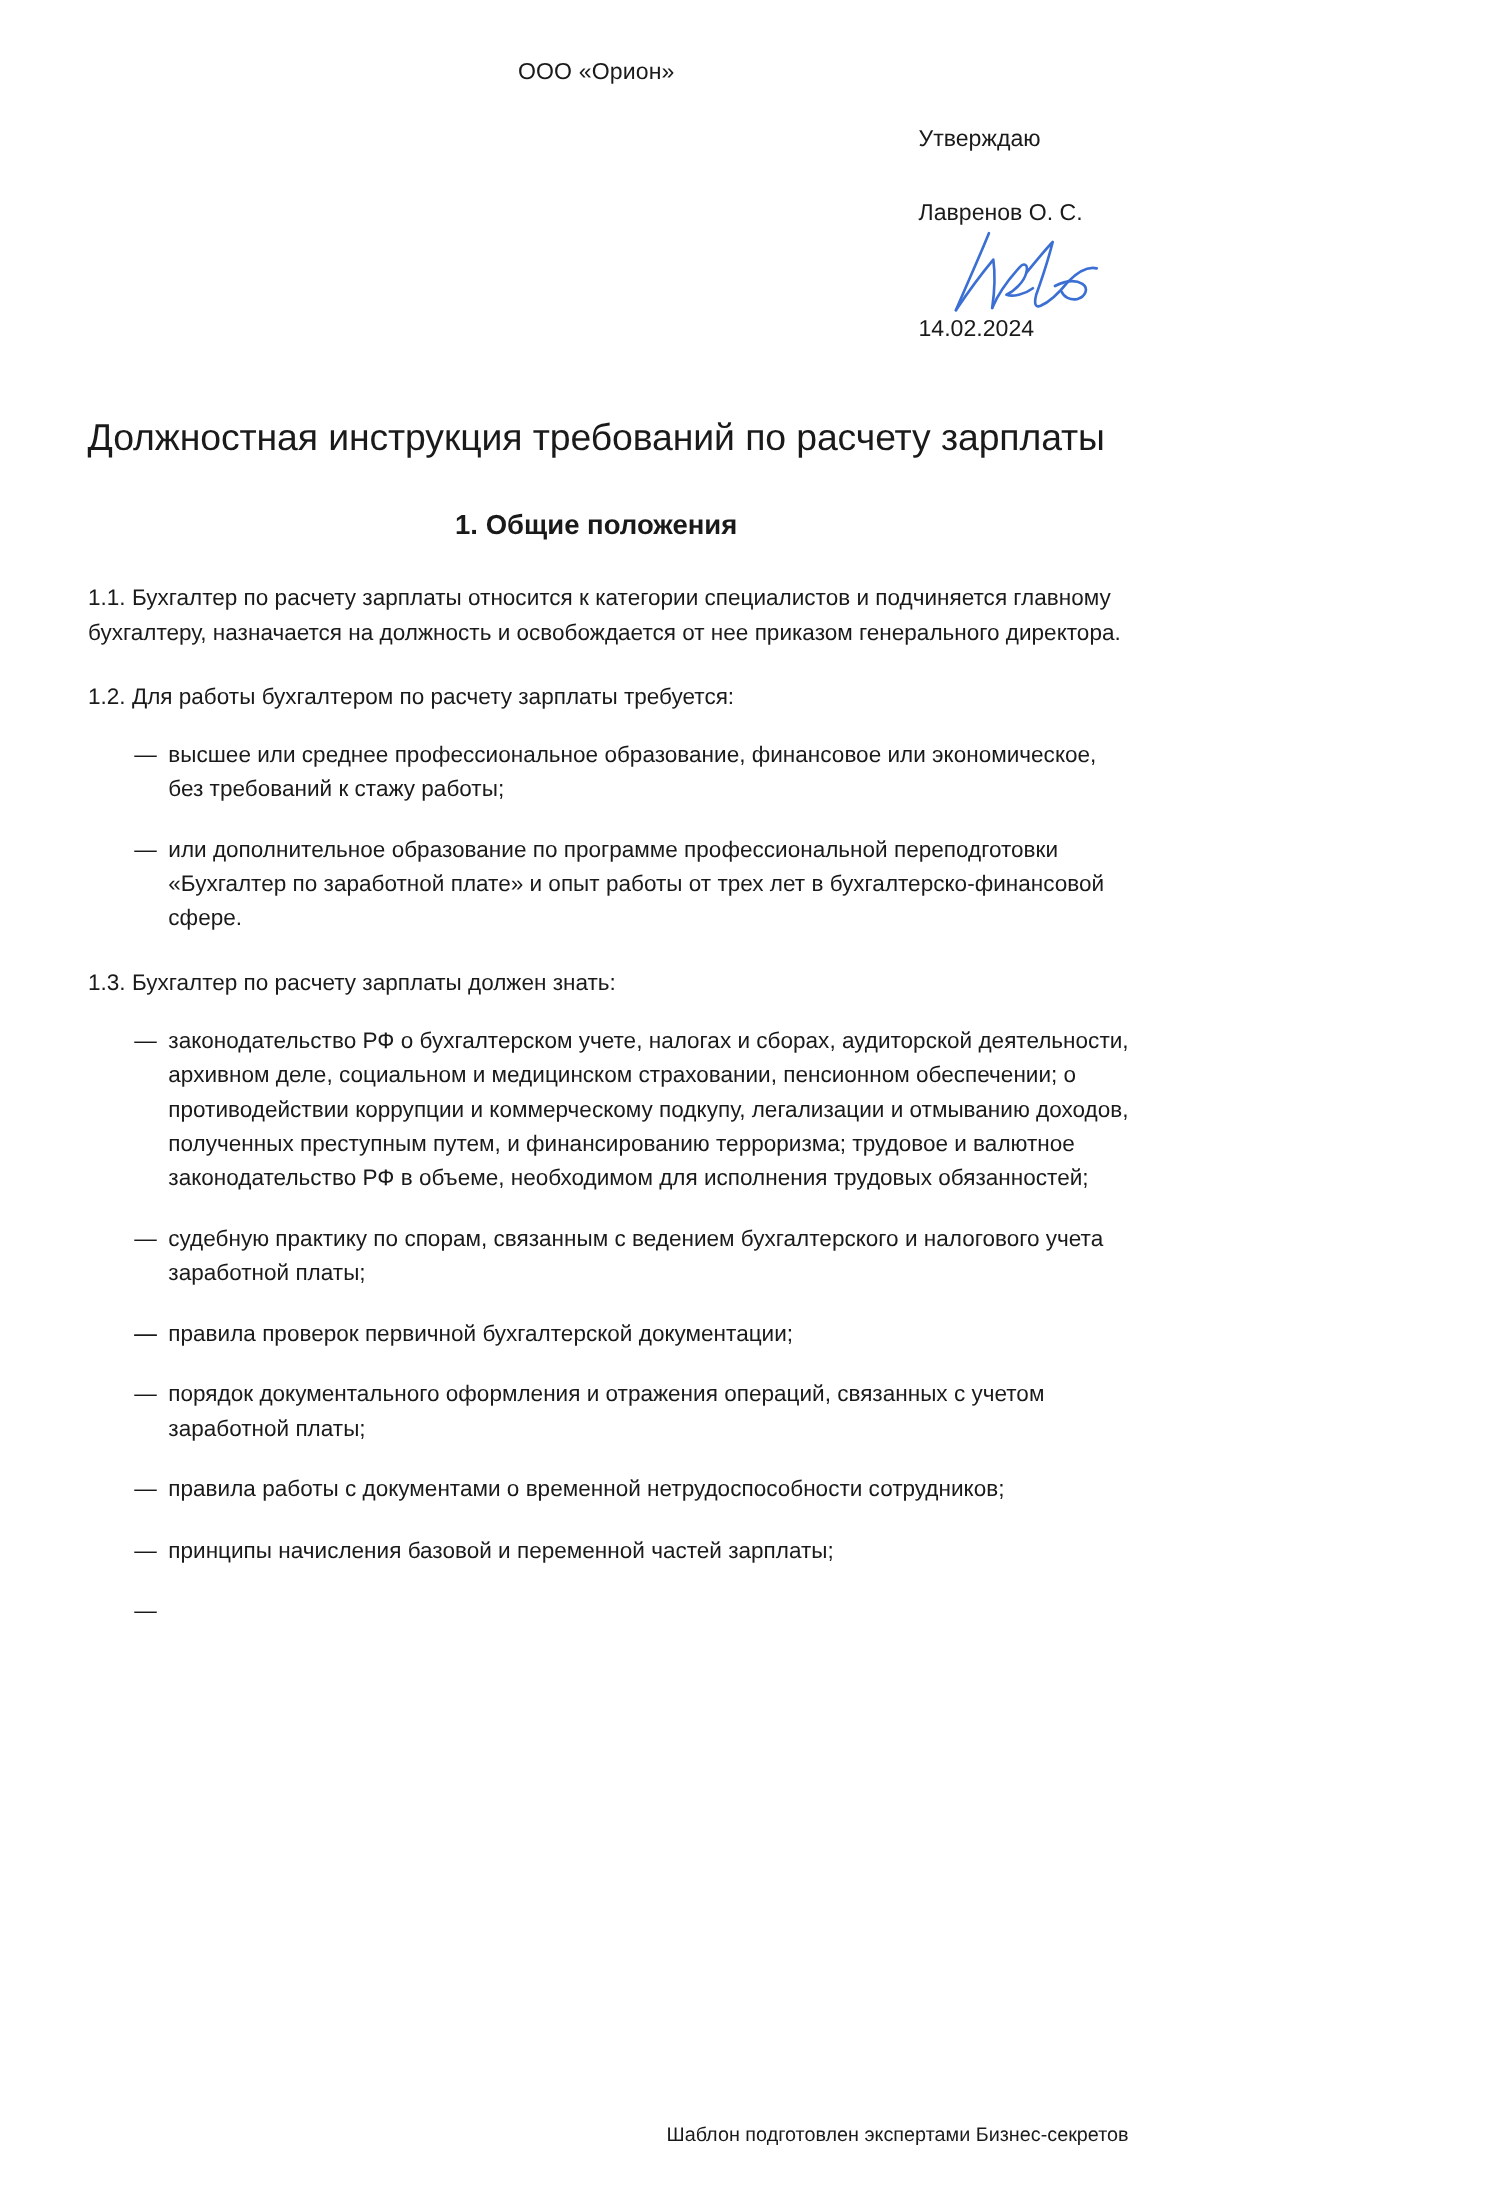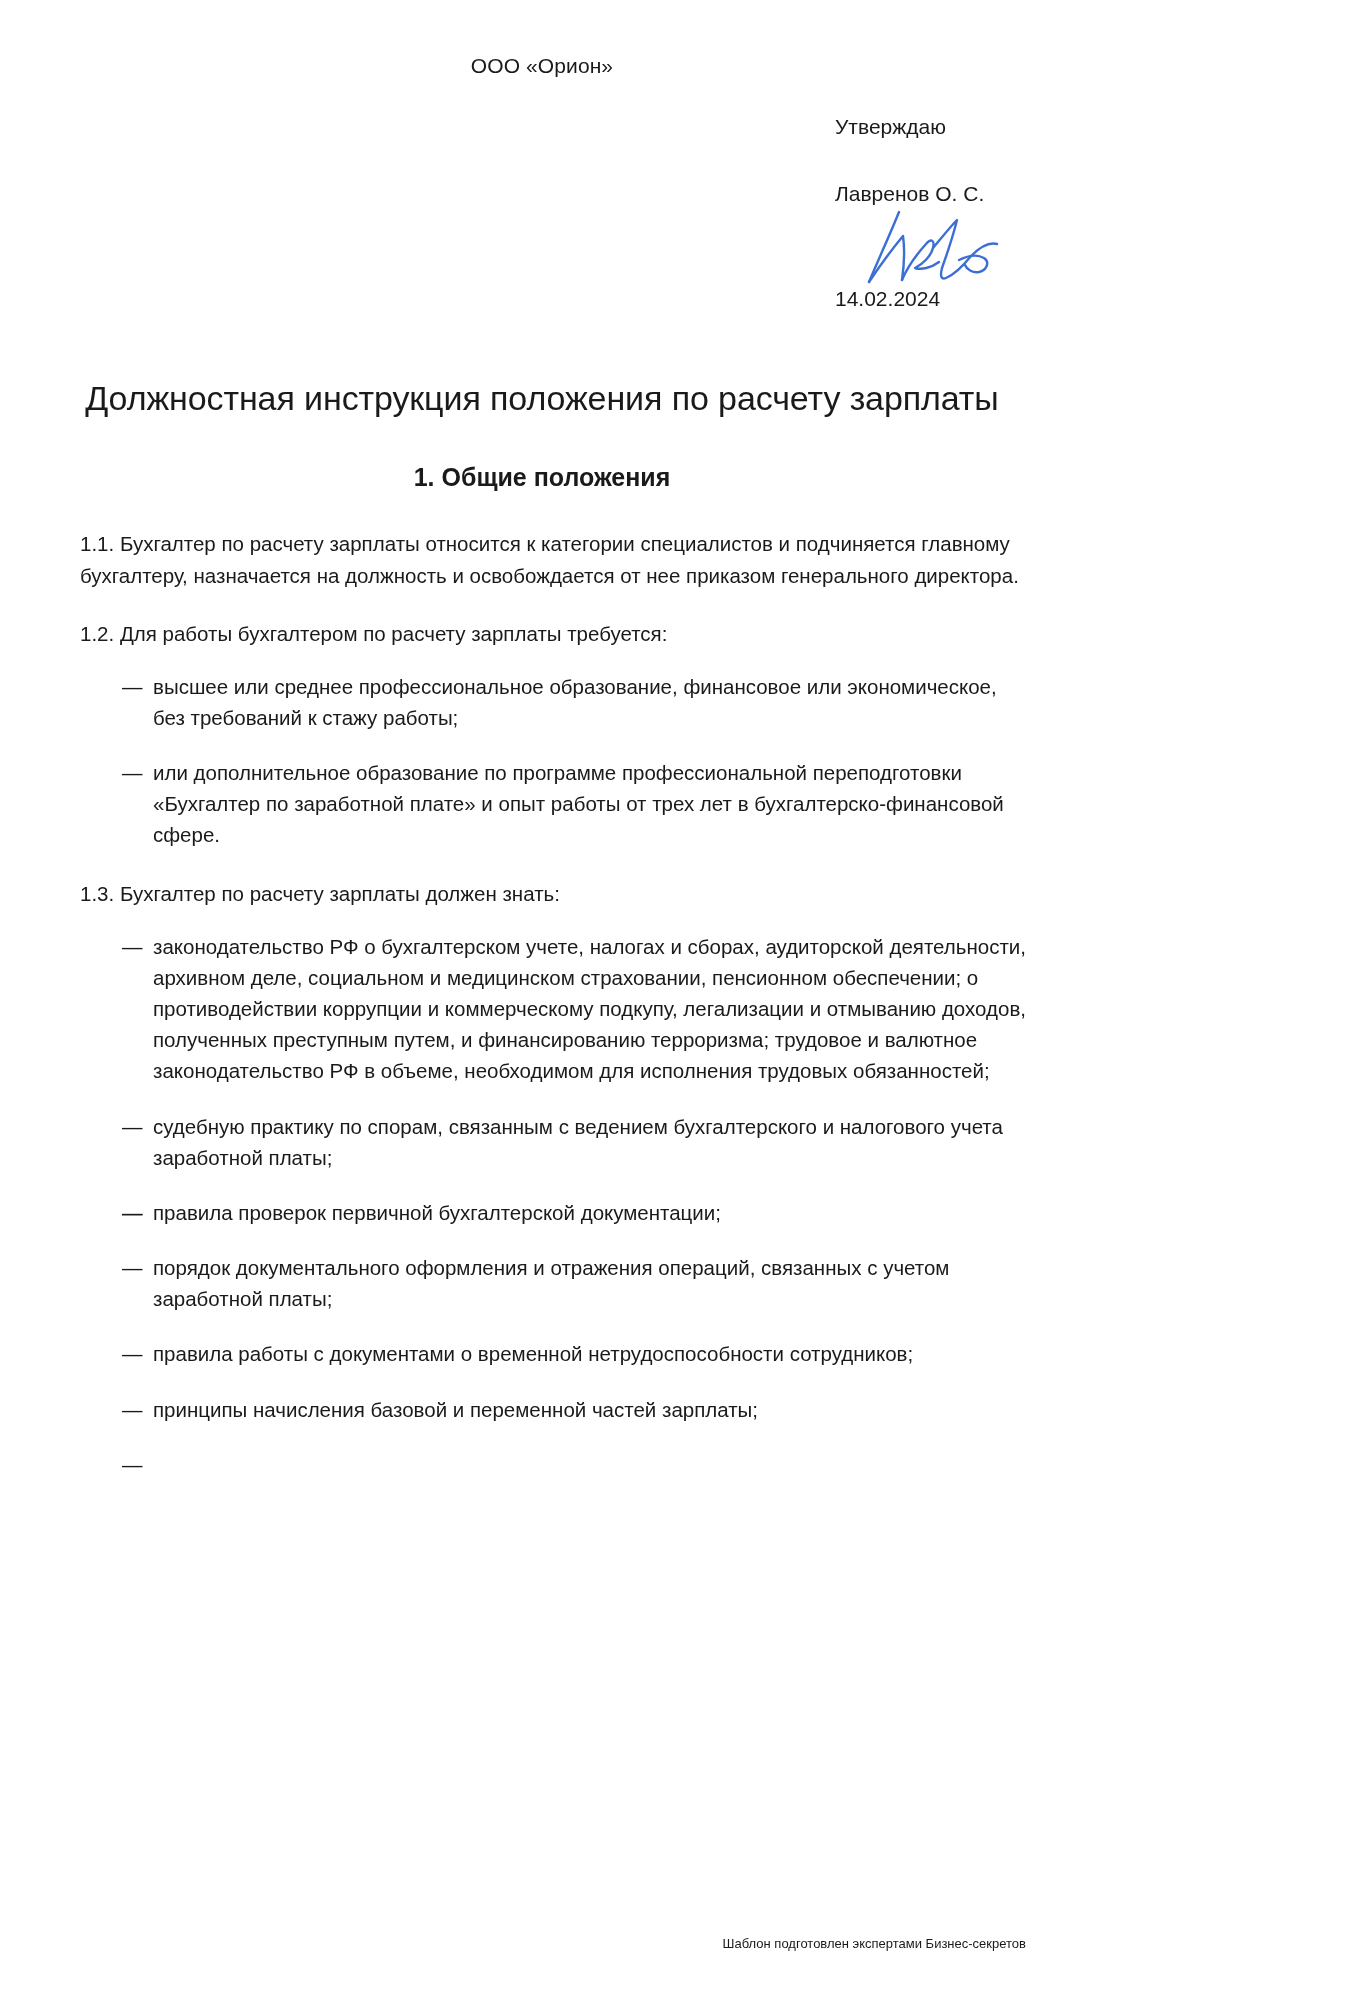--- a/index.html
+++ b/index.html
@@ -123,21 +123,21 @@
   }
 
   
   .footer {
     position: absolute;
     left: 14px;
     right: 0;
     bottom: 44px;
     text-align: right;
     padding-right: 58px;
-    font-size: 13px;
+    font-size: 18px;
     color: #1a1a1a;
   }
 </style>
 </head>
 <body>
 
 <div class="page">
 
   <div class="org-line">ООО «Орион»</div>
 
@@ -154,21 +154,21 @@
           <path d="M86 42 C96 30, 104 20, 110 14 C106 30, 100 48, 95 62 C93 70, 94 74, 99 72 C106 69, 116 60, 124 50"></path>
           <path d="M112 54 C120 50, 130 48, 137 52 C143 56, 140 64, 132 66 C126 67, 120 64, 118 59"></path>
           <path d="M124 50 C132 42, 142 36, 150 38"></path>
         </g>
       </svg>
     </div>
 
     <div class="approval-date">14.02.2024</div>
   </div>
 
-  <h1 class="doc-title">Должностная инструкция положения по расчету зарплаты</h1>
+  <h1 class="doc-title">Должностная инструкция требований по расчету зарплаты</h1>
 
   <h2 class="section-title">1. Общие положения</h2>
 
   <div class="body-area">
 
     <p class="para">1.1. Бухгалтер по расчету зарплаты относится к категории специалистов и подчиняется главному бухгалтеру, назначается на должность и освобождается от нее приказом генерального директора.</p>
 
     <div class="group">
       <p class="para tight">1.2. Для работы бухгалтером по расчету зарплаты требуется:</p>
       <ul class="bullets">

